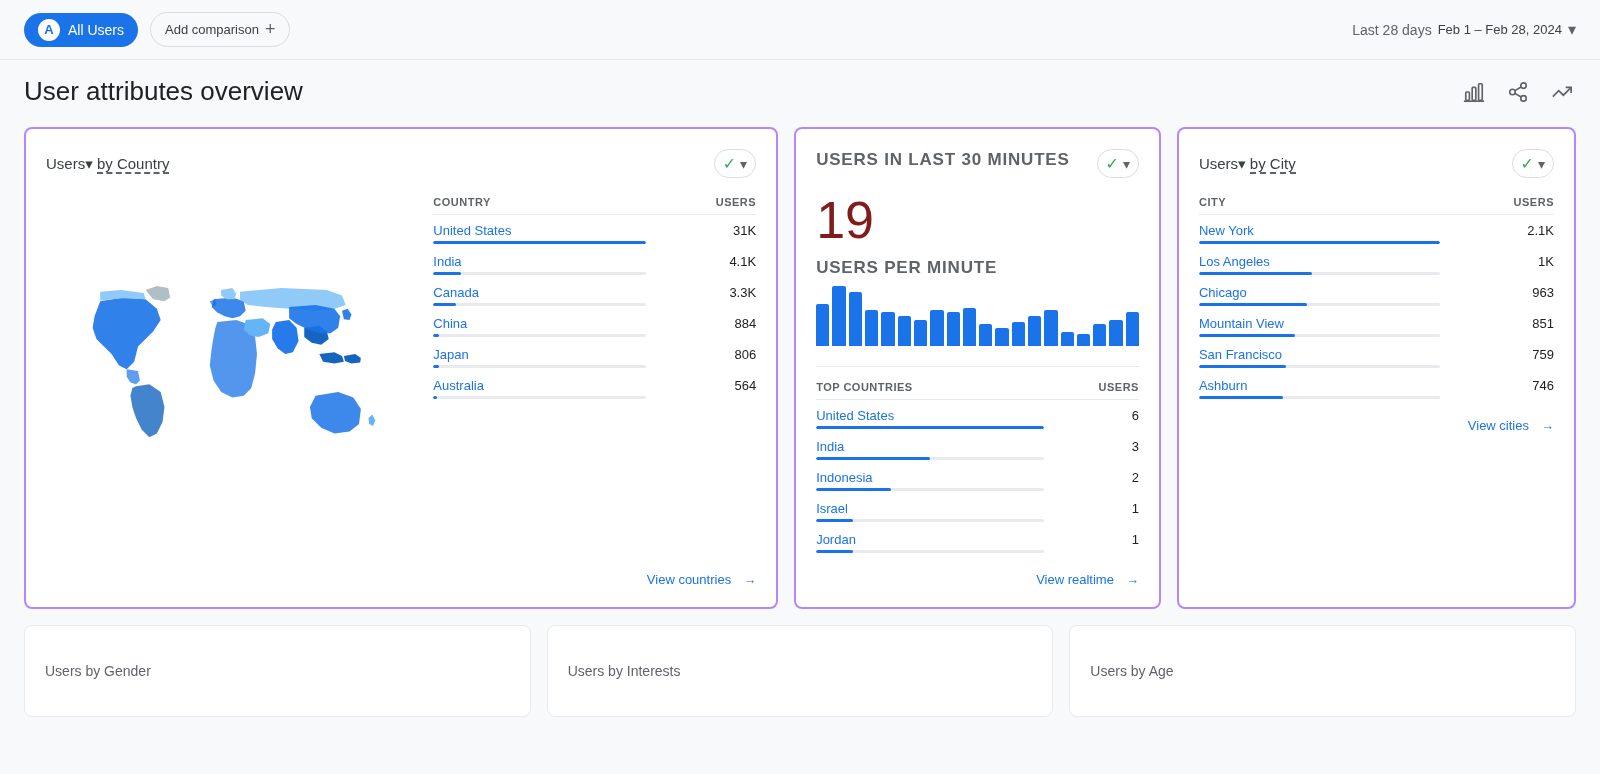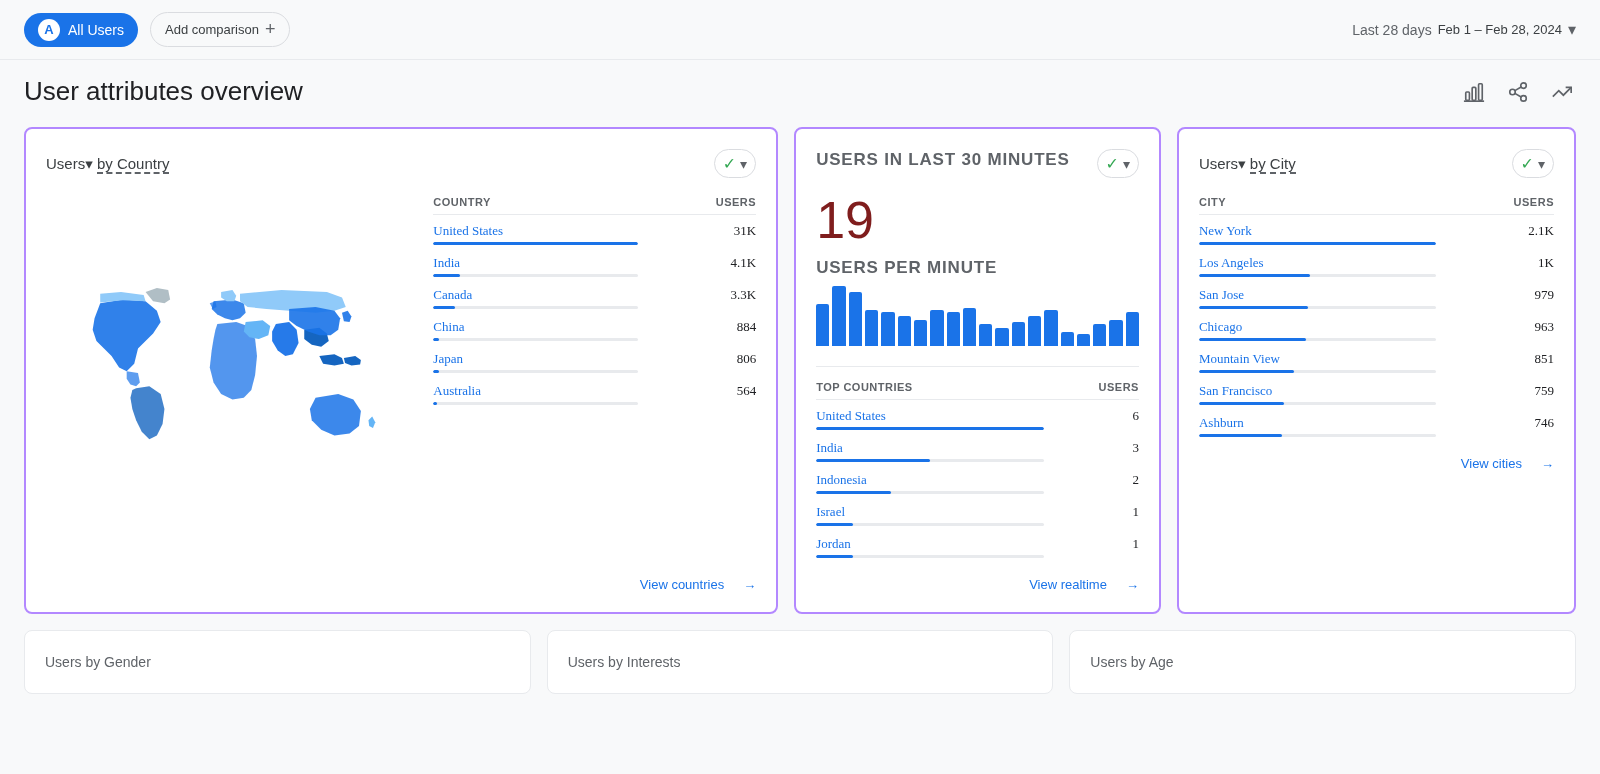--- a/index.html
+++ b/index.html
@@ -188,21 +188,20 @@
       letter-spacing: 0.5px;
       padding: 6px 0;
       border-bottom: 1px solid #e8eaed;
     }
     .data-table th.right {
       text-align: right;
     }
     .data-table td {
       padding: 8px 0 2px 0;
       vertical-align: top;
-      font-family: Liberation Serif, serif;
     }
     .data-table td.right {
       text-align: right;
       color: #202124;
       font-weight: 400;
     }
     .data-table .row-label {
       color: #1a73e8;
       font-size: 13px;
     }
@@ -222,21 +221,21 @@
       text-align: right;
       margin-top: 16px;
     }
     .view-link {
       color: #1a73e8;
       font-size: 13px;
       font-weight: 500;
       cursor: pointer;
       display: inline-flex;
       align-items: center;
-      gap: 19px;
+      gap: 12px;
       text-decoration: none;
     }
     .realtime-big-number {
       font-size: 52px;
       font-weight: 300;
       color: #7f1d1d;
       margin-bottom: 8px;
     }
     .realtime-label {
       font-size: 17px;
@@ -268,21 +267,21 @@
       display: flex;
       gap: 16px;
       padding: 16px 24px;
     }
     .bottom-card {
       flex: 1;
       border: 1px solid #e8eaed;
       border-radius: 8px;
       background: #fff;
       padding: 20px;
-      height: 64px;
+      height: 92px;
       display: flex;
       align-items: center;
     }
     .bottom-card-label {
       font-size: 14px;
       color: #5f6368;
       font-weight: 400;
     }
     .last28 {
       font-weight: 500;
@@ -602,29 +601,20 @@
     <td>
       <div class="row-label">Los Angeles</div>
       <div class="bar-container">
         <div class="bar-fill" style="width:47%"></div>
       </div>
     </td>
     <td class="right">1K</td>
   </tr>
           <tr>
     <td>
-      <div class="row-label">San Jose</div>
-      <div class="bar-container">
-        <div class="bar-fill" style="width:46%"></div>
-      </div>
-    </td>
-    <td class="right">979</td>
-  </tr>
-          <tr>
-    <td>
       <div class="row-label">Chicago</div>
       <div class="bar-container">
         <div class="bar-fill" style="width:45%"></div>
       </div>
     </td>
     <td class="right">963</td>
   </tr>
           <tr>
     <td>
       <div class="row-label">Mountain View</div>

